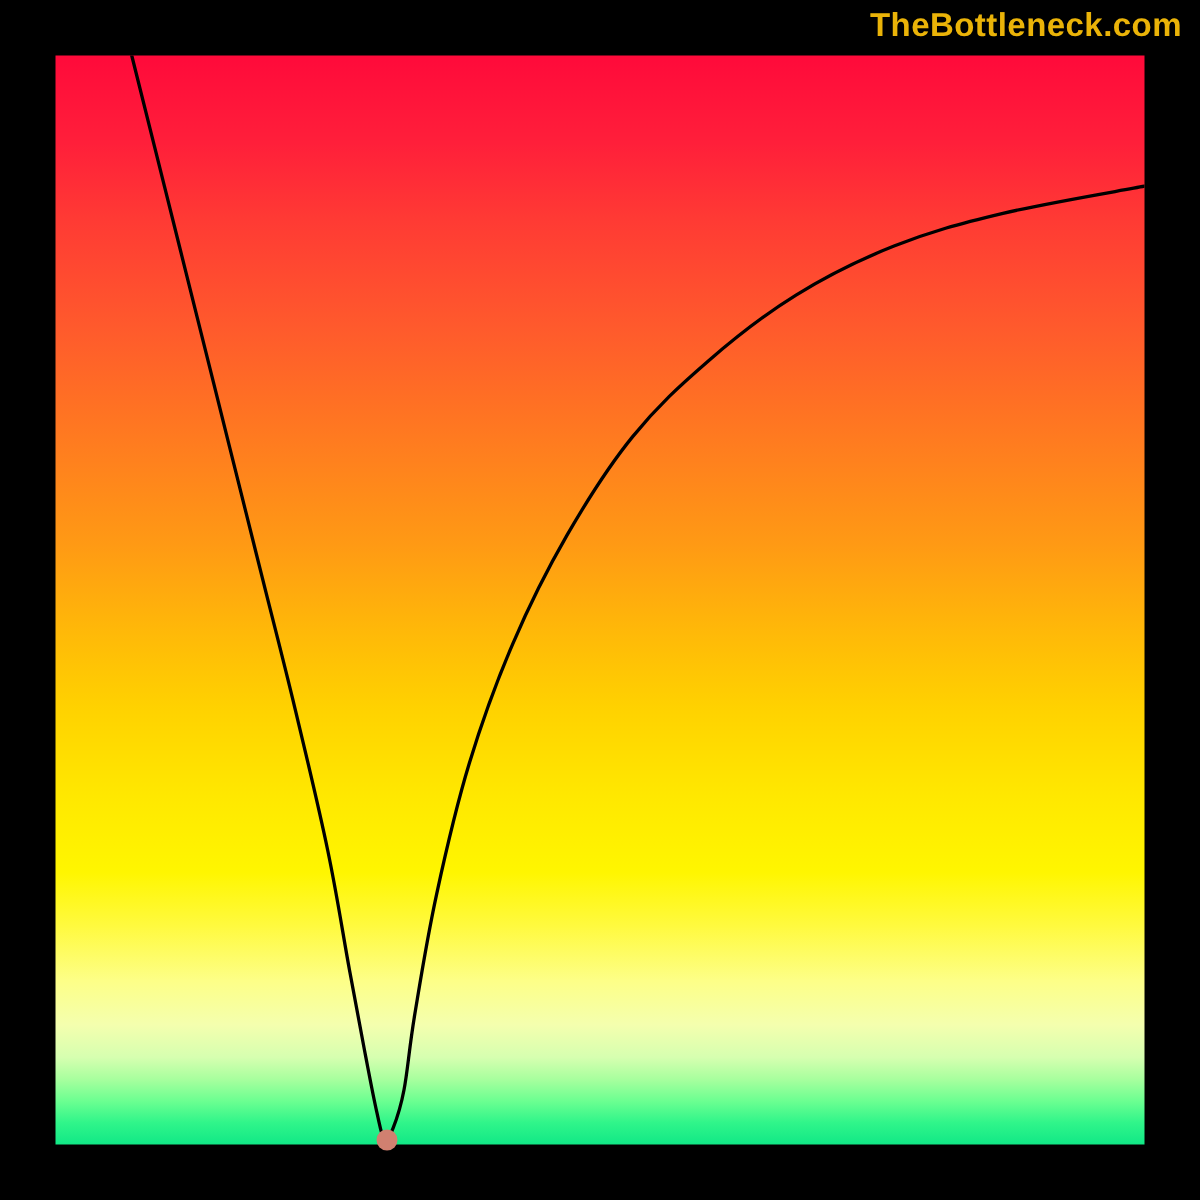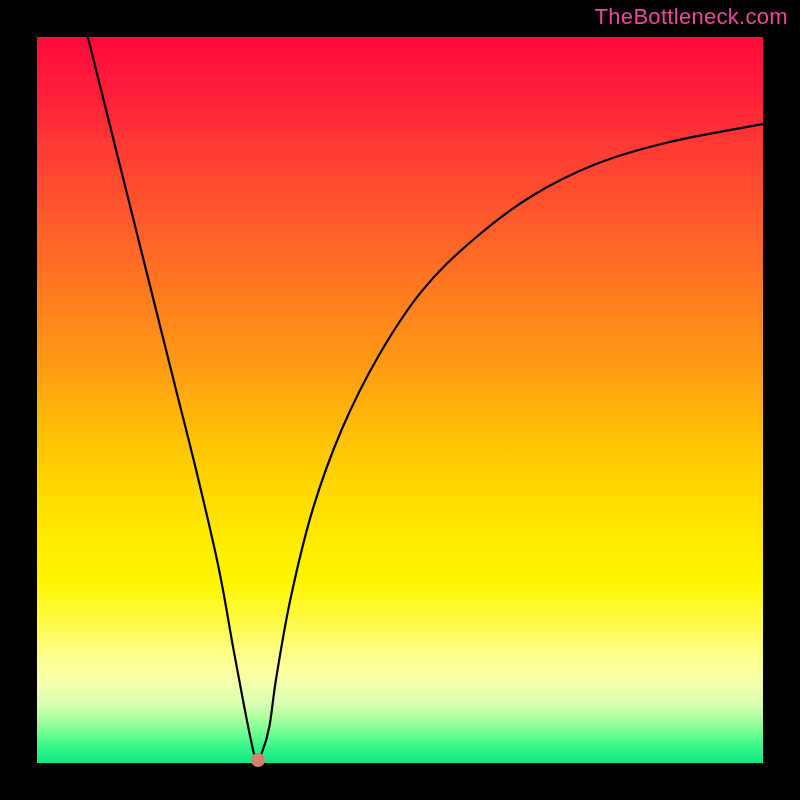--- a/index.html
+++ b/index.html
@@ -43,23 +43,23 @@
       #a8ff9e 94%,
       #6cff91 96%,
       #30f58a 98%,
       #11e886 100%
     );
   }
   .watermark {
     position: absolute;
     top: 4px;
     right: 12px;
-    color: #ec4899;
+    color: #eab308;
     font-size: 22px;
-    font-weight: 400;
+    font-weight: 700;
     letter-spacing: 0.3px;
     z-index: 30;
   }
   svg.curve {
     position: absolute;
     left: 0;
     top: 0;
     width: 726px;
     height: 726px;
     z-index: 10;

